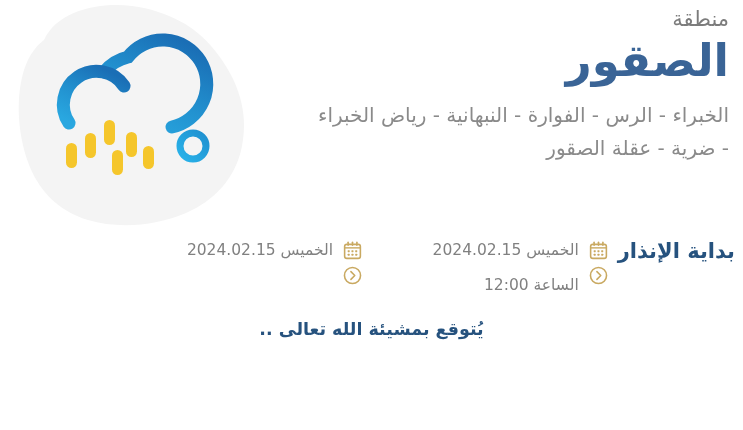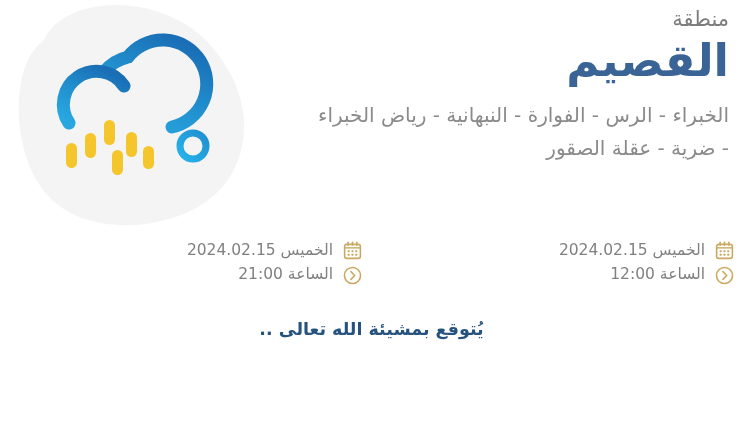--- a/index.html
+++ b/index.html
@@ -103,21 +103,21 @@
     display: flex;
     flex-direction: column;
     align-items: center;
     gap: 4px;
     padding-top: 2px;
   }
   .timing-values {
     display: flex;
     flex-direction: column;
     align-items: flex-start;
-    gap: 5px;
+    gap: 16px;
     padding-top: 3px;
   }
   .timing-line {
     font-size: 15.5px;
     color: #808080;
     line-height: 1.2;
     white-space: nowrap;
     direction: rtl;
   }
   .ico {
@@ -189,28 +189,29 @@
         <rect x="112" y="150" width="11" height="25" rx="5.5"></rect>
         <rect x="143" y="146" width="11" height="23" rx="5.5"></rect>
       </g>
 
       <circle cx="193" cy="146" r="13" fill="none" stroke="url(#ringGrad)" stroke-width="7"></circle>
     </svg>
   </div>
 
   <div class="region-block">
     <div class="region-kicker">منطقة</div>
-    <div class="region-name">القصيم</div>
+    <div class="region-name">الصقور</div>
     <div class="region-cities">الخبراء - الرس - الفوارة - النبهانية - رياض الخبراء - ضرية - عقلة الصقور</div>
   </div>
 
   <div class="timing-row">
 
     <div class="timing-block start">
       <div class="timing-head">
+        <div class="timing-title">بداية الإنذار</div>
 
         <div class="timing-icons">
           <svg class="ico" viewBox="0 0 24 24">
             <rect x="3" y="5" width="18" height="16" rx="2.5" fill="none" stroke="#c9a961" stroke-width="1.8"></rect>
             <line x1="7" y1="2.5" x2="7" y2="6" stroke="#c9a961" stroke-width="1.8" stroke-linecap="round"></line>
             <line x1="12" y1="2.5" x2="12" y2="6" stroke="#c9a961" stroke-width="1.8" stroke-linecap="round"></line>
             <line x1="17" y1="2.5" x2="17" y2="6" stroke="#c9a961" stroke-width="1.8" stroke-linecap="round"></line>
             <line x1="3" y1="9" x2="21" y2="9" stroke="#c9a961" stroke-width="1.6"></line>
             <g fill="#c9a961">
               <rect x="6.5" y="11.6" width="2.3" height="2.3" rx="0.5"></rect>
@@ -254,21 +255,20 @@
             </g>
           </svg>
           <svg class="ico" viewBox="0 0 24 24">
             <circle cx="12" cy="12" r="9.2" fill="none" stroke="#c9a961" stroke-width="1.8"></circle>
             <path d="M10.2 7.6 L14.6 12 L10.2 16.4" fill="none" stroke="#c9a961" stroke-width="1.8" stroke-linecap="round" stroke-linejoin="round"></path>
           </svg>
         </div>
 
         <div class="timing-values">
           <div class="timing-line">الخميس 2024.02.15</div>
-          <div class="timing-line">الساعة 21:00</div>
         </div>
       </div>
     </div>
   </div>
 
   <div class="forecast">
     <div class="forecast-pre">يُتوقع بمشيئة الله تعالى ..</div>
   </div>
 
 </div>

